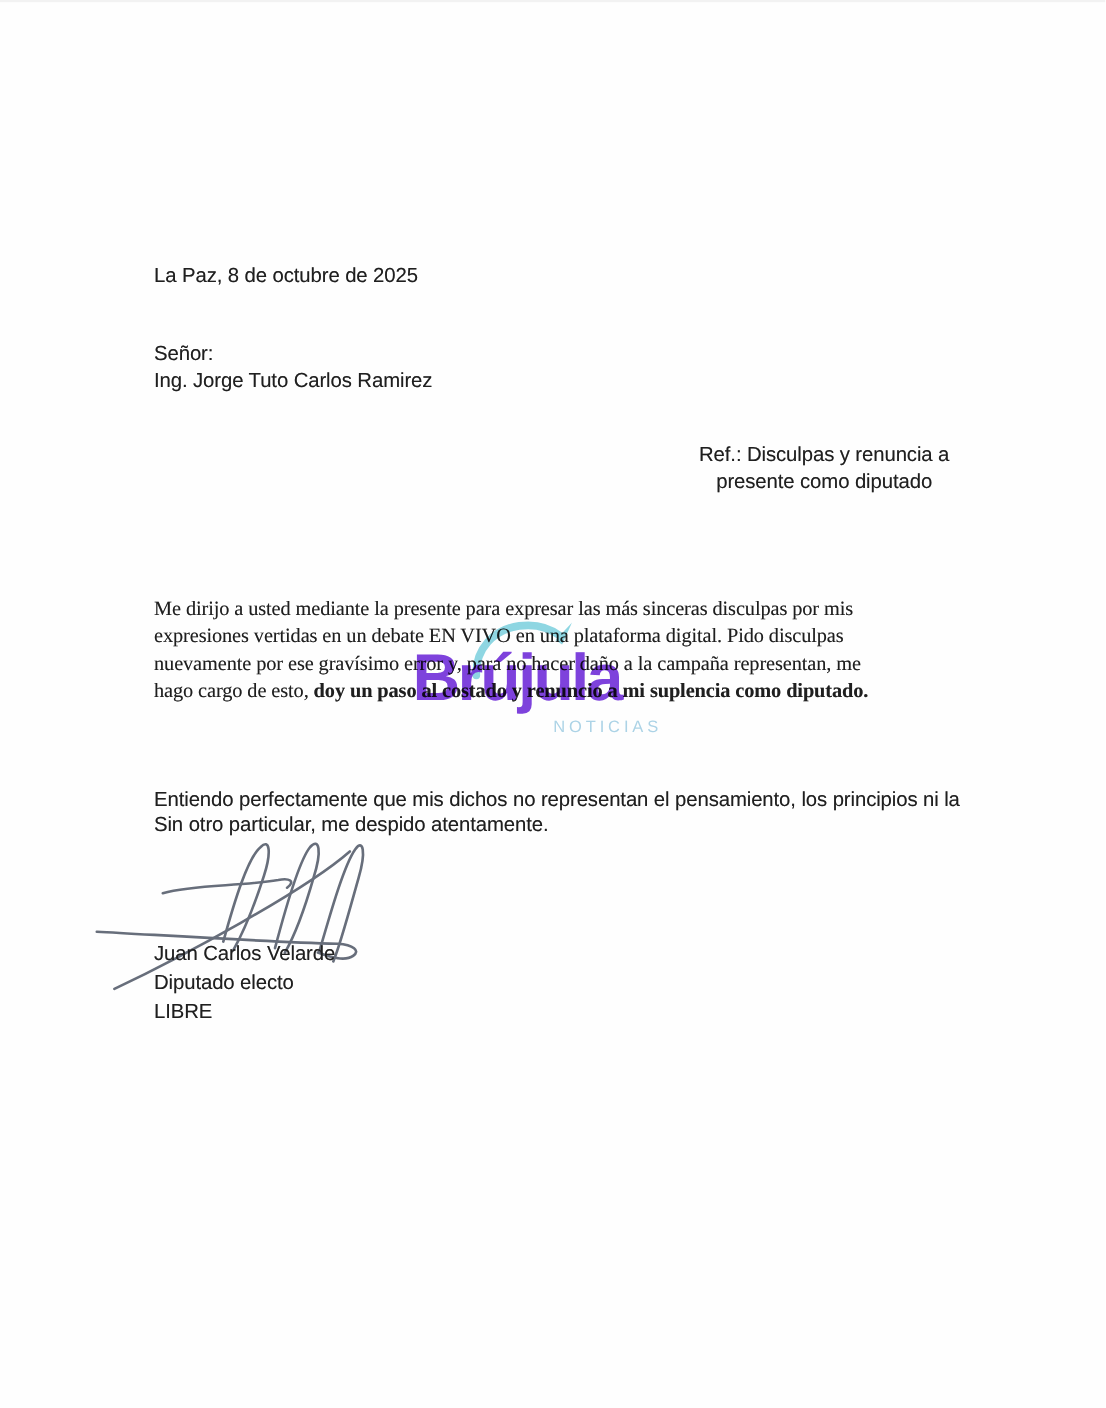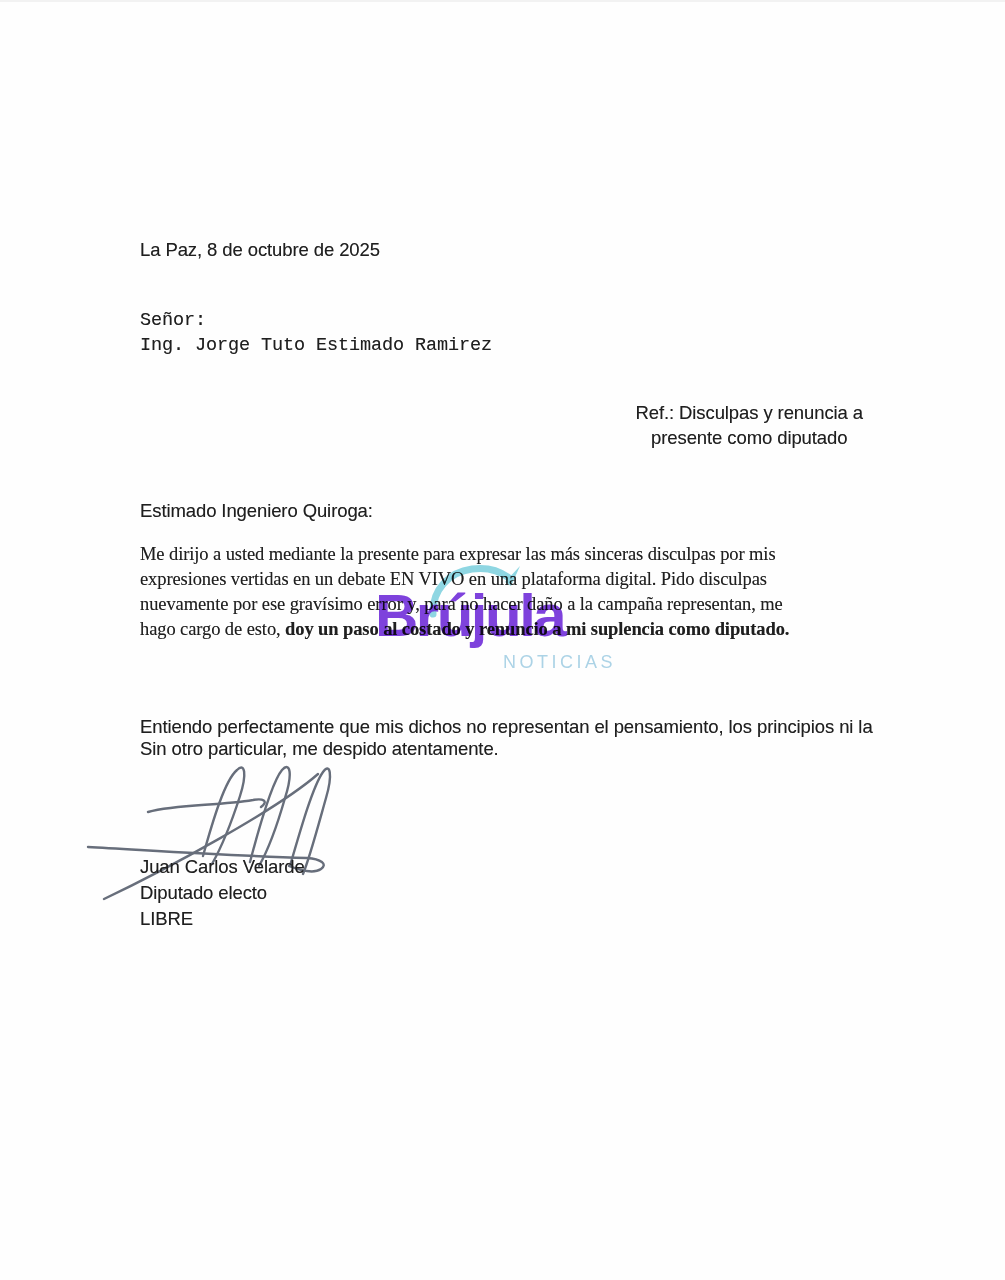--- a/index.html
+++ b/index.html
@@ -19,21 +19,21 @@
   .txt {
     position: absolute;
     font-size: 18.5px;
     line-height: 25px;
     color: #1f1f1f;
     letter-spacing: -0.1px;
     white-space: nowrap;
     text-shadow: 0 0 0.5px rgba(30,30,30,0.45);
   }
   .date-line       { top: 235px; left: 140px; }
-  .recipient-block { top: 306px; left: 140px; font-family: Liberation Mono, monospace; }
+  .recipient-block { top: 306px; left: 140px; }
   .reference-block { top: 398px; right: 142px; text-align: center; }
   .greeting-line   { top: 496px; left: 140px; }
   .para-1          { top: 540px; left: 140px; font-family: Liberation Serif, serif; }
   .para-2          { top: 664px; left: 140px; margin-top: 48px; }
   .closing-line    { top: 734px; left: 140px; }
   .signer-block    { top: 852px; left: 140px; line-height: 26px; }
   .b { font-weight: 700; }
 
   
   .sig-svg {
@@ -57,21 +57,21 @@
     font-weight: 700;
     letter-spacing: -2.5px;
     line-height: 1;
     color: #6d28d9;
     opacity: 0.88;
     white-space: nowrap;
   }
   .wm-tagline {
     position: absolute;
     left: 128px; top: 94px;
-    font-size: 18px;
+    font-size: 15px;
     letter-spacing: 3.5px;
     color: #a9d2e6;
     opacity: 0.95;
     white-space: nowrap;
   }
   .wm-needle {
     position: absolute;
     left: 50px; top: 4px;
     width: 96px; height: 58px;
     opacity: 0.6;
@@ -79,29 +79,28 @@
 </style>
 </head>
 <body>
 
 <div class="page">
 
   <div class="txt date-line">La Paz, 8 de octubre de 2025</div>
 
   <div class="txt recipient-block">
     <div>Señor:</div>
-    <div>Ing. Jorge Tuto Estimado Ramirez</div>
+    <div>Ing. Jorge Tuto Carlos Ramirez</div>
   </div>
 
   <div class="txt reference-block">
     <div>Ref.: Disculpas y renuncia a</div>
     <div>presente como diputado</div>
   </div>
 
-  <div class="txt greeting-line">Estimado Ingeniero Quiroga:</div>
 
   <div class="txt para-1">
     <div>Me dirijo a usted mediante la presente para expresar las más sinceras disculpas por mis</div>
     <div>expresiones vertidas en un debate EN VIVO en una plataforma digital. Pido disculpas</div>
     <div>nuevamente por ese gravísimo error y, para no hacer daño a la campaña representan, me</div>
     <div><span>hago cargo de esto, </span><span class="b">doy un paso al costado y renuncio a mi suplencia como diputado.</span></div>
   </div>
 
   <div class="txt para-2">
     <div>Entiendo perfectamente que mis dichos no representan el pensamiento, los principios ni la</div>

